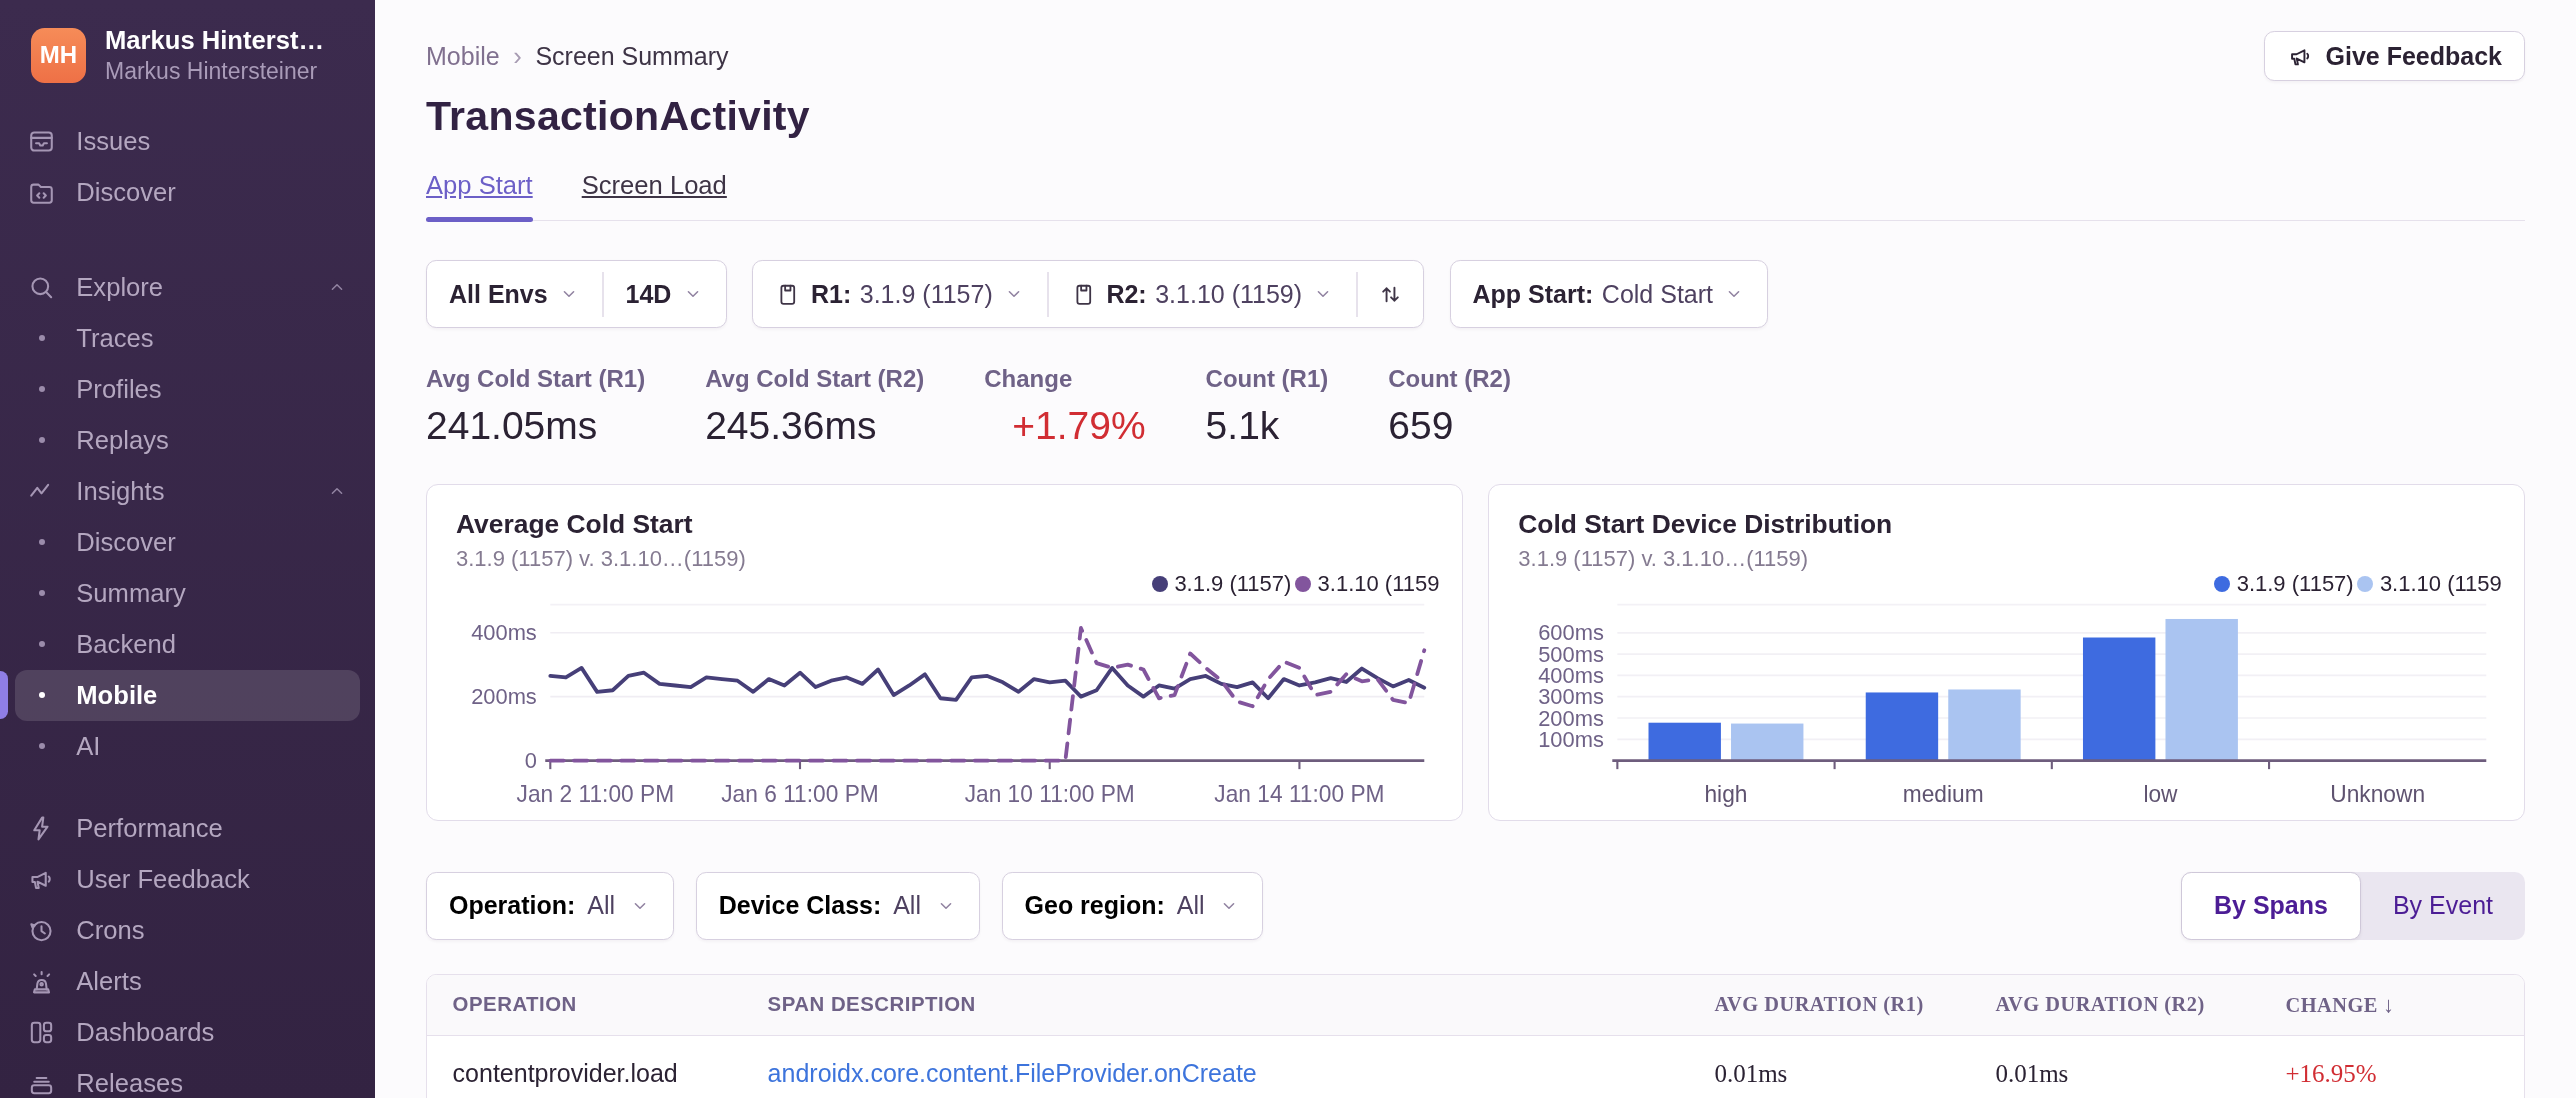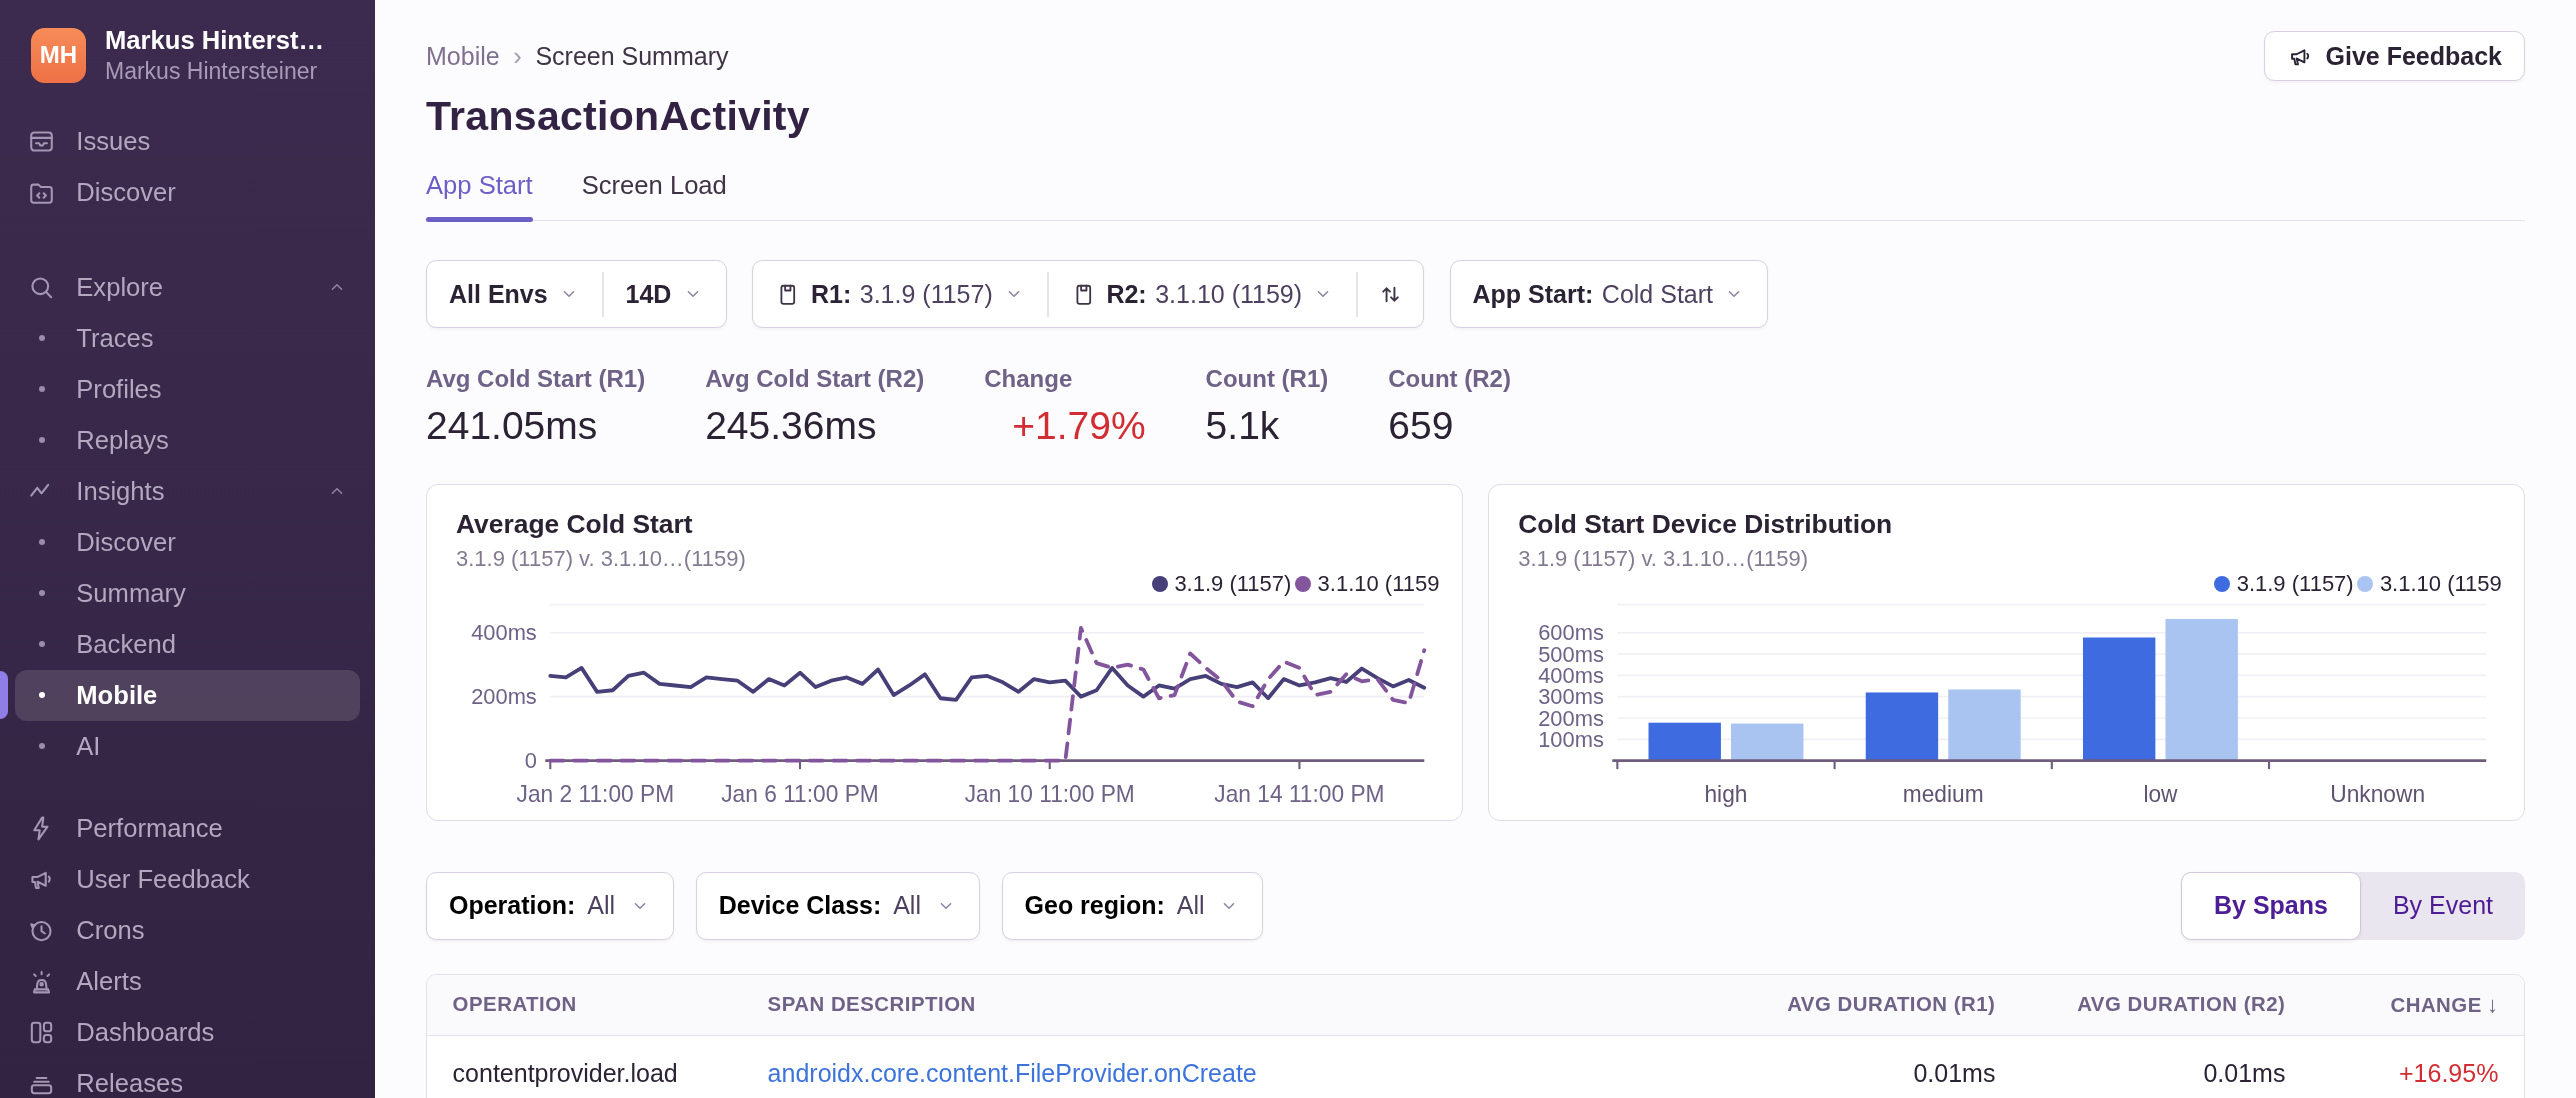--- a/index.html
+++ b/index.html
@@ -38,21 +38,21 @@
   .top-row{display:flex;align-items:center;justify-content:space-between;padding-top:31px;}
   .breadcrumb{display:flex;align-items:center;font-size:25px;}
   .bc-muted{color:var(--text-muted);cursor:pointer;}
   .bc-sep{color:#a79bb2;margin:0 13.6px;font-size:25.6px;}
   .bc-current{color:#3e3446;}
   .btn{display:inline-flex;align-items:center;background:#fff;border:1.7px solid #d7d0e0;border-radius:10.2px;cursor:pointer;font-family:inherit;}
   .feedback-btn{height:50px;padding:0 22px;gap:12px;font-size:25px;font-weight:bold;color:var(--text-dark);box-shadow:0 1.7px 2.6px rgba(43,34,51,0.04);text-align:right;}
   .feedback-btn svg{width:27px;height:27px;}
   .page-title{font-size:41px;font-weight:bold;color:#322243;margin-top:12px;letter-spacing:0.3px;}
   .tabs{display:flex;gap:49px;margin-top:31px;border-bottom:1.7px solid #e6e1ec;}
-  .tab{font-size:25.6px;color:#3e3446;padding-bottom:20.4px;position:relative;cursor:pointer;}
+  .tab{font-size:25.6px;color:#3e3446;padding-bottom:20.4px;position:relative;cursor:pointer;text-decoration:underline;}
   .tab.active{color:var(--accent);}
   .tab.active::after{content:'';position:absolute;left:0;right:0;bottom:-1.7px;height:5.1px;border-radius:2.6px;background:var(--accent);}
 
   
   .filter-bar{display:flex;gap:25.6px;margin-top:39px;}
   .pill-group{display:flex;align-items:stretch;height:68px;background:#fff;border:1.7px solid #d7d0e0;border-radius:10.2px;box-shadow:0 1.7px 2.6px rgba(43,34,51,0.04);}
   .pill-seg{display:flex;align-items:center;padding:0 22px;font-size:25px;cursor:pointer;white-space:nowrap;}
   .pill-seg b{font-weight:bold;}
   .pill-seg .val{color:#4e4160;margin-left:8.5px;}
   .pill-divider{width:1.7px;background:#e7e2ec;margin:10.2px 0;}
@@ -88,21 +88,21 @@
   .flt-btn .val{color:#4e4160;margin-left:8.5px;}
   .seg-toggle{display:flex;background:#eae6f0;border-radius:10.2px;height:68px;}
   .seg-opt{display:flex;align-items:center;padding:0 32px;font-size:25px;color:#4c1d95;border-radius:10.2px;cursor:pointer;}
   .seg-opt.active{background:#fff;border:1.7px solid #cfc8d9;font-weight:bold;box-shadow:0 1.7px 3.4px rgba(43,34,51,0.06);}
 
   
   .table{margin-top:34px;border:1.7px solid #e6e0ec;border-radius:10.2px 10.2px 0 0;overflow:hidden;background:#fff;}
   .t-head{display:grid;grid-template-columns:315px 1fr 281px 290px 213px;background:#faf9fb;border-bottom:1.7px solid #e6e0ec;height:61px;align-items:center;padding:0 25.6px;}
   .t-head .cell{font-size:20.4px;font-weight:bold;color:var(--axis);letter-spacing:0.5px;cursor:pointer;}
   .t-row{display:grid;grid-template-columns:315px 1fr 281px 290px 213px;height:77px;align-items:center;padding:0 25.6px;border-bottom:1.7px solid #edeaf1;font-size:25px;}
-  .cell.right{text-align:right;}
+  .cell.right{text-align:left;font-family:Liberation Serif, serif;}
   .sort-arrow{font-size:22px;margin-left:5.1px;}
   .link{color:var(--link);cursor:pointer;}
   .change-red{color:var(--red);}
 </style>
 </head>
 <body>
 
 <aside class="sidebar">
   <div class="user-card">
     <div class="avatar">MH</div>

